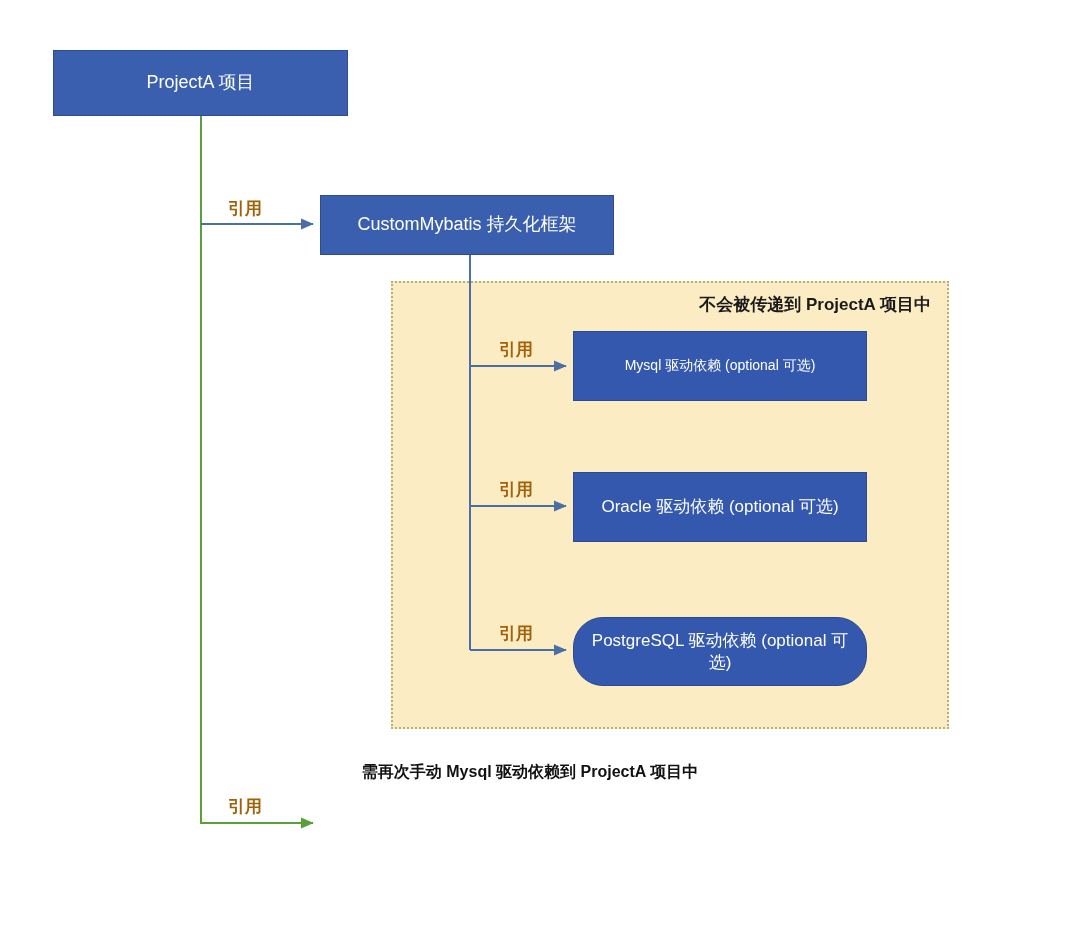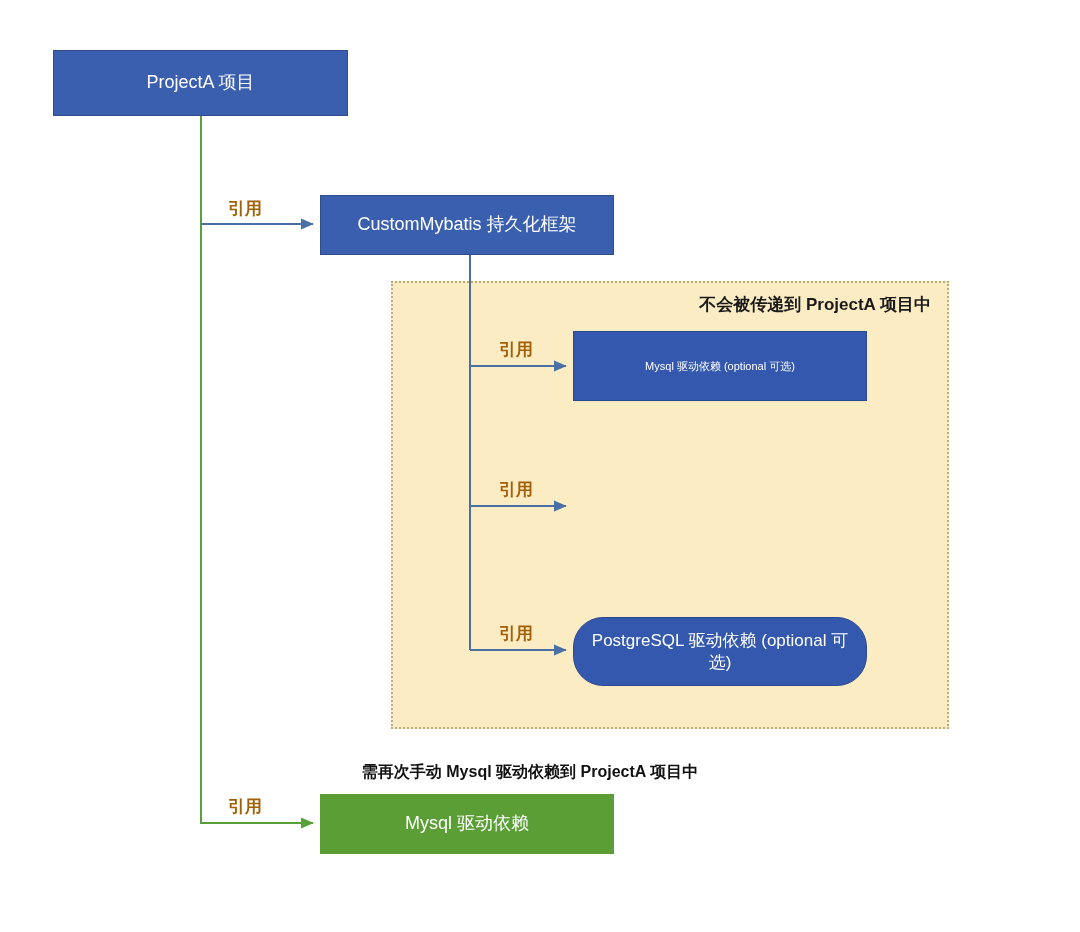--- a/index.html
+++ b/index.html
@@ -55,21 +55,21 @@
     font-size: 18px;
   }
   #node-custommybatis {
     left: 320px; top: 195px;
     width: 294px; height: 60px;
     font-size: 18px;
   }
   #node-mysql-opt {
     left: 573px; top: 331px;
     width: 294px; height: 70px;
-    font-size: 11px;
+    font-size: 14px;
     justify-content: center;
   }
   #node-oracle-opt {
     left: 573px; top: 472px;
     width: 294px; height: 70px;
     font-size: 17px;
   }
   #node-postgres-opt {
     left: 573px; top: 617px;
     width: 294px; height: 69px;
@@ -189,30 +189,30 @@
   </div>
 
   <div class="node node-blue" id="node-custommybatis">
     <span>CustomMybatis 持久化框架</span>
   </div>
 
   <div class="node node-blue-deep" id="node-mysql-opt">
     <span>Mysql 驱动依赖 (optional 可选)</span>
   </div>
 
+  <div class="node node-blue-deep" id="node-oracle-opt">
+    <span>Oracle 驱动依赖 (optional 可选)</span>
+  </div>
 
   <div class="node node-blue-deep" id="node-postgres-opt">
     <span>PostgreSQL 驱动依赖 (optional 可选)</span>
   </div>
 
   <div id="caption-manual-add">需再次手动 Mysql 驱动依赖到 ProjectA 项目中</div>
 
-  <div class="node node-green" id="node-mysql-green">
-    <span>Mysql 驱动依赖</span>
-  </div>
 
   <div class="edge-label" id="label-ref-custommybatis">引用</div>
 
   <div class="edge-label" id="label-ref-mysql-opt">引用</div>
 
   <div class="edge-label" id="label-ref-oracle-opt">引用</div>
 
   <div class="edge-label" id="label-ref-postgres-opt">引用</div>
 
   <div class="edge-label" id="label-ref-mysql-green">引用</div>

